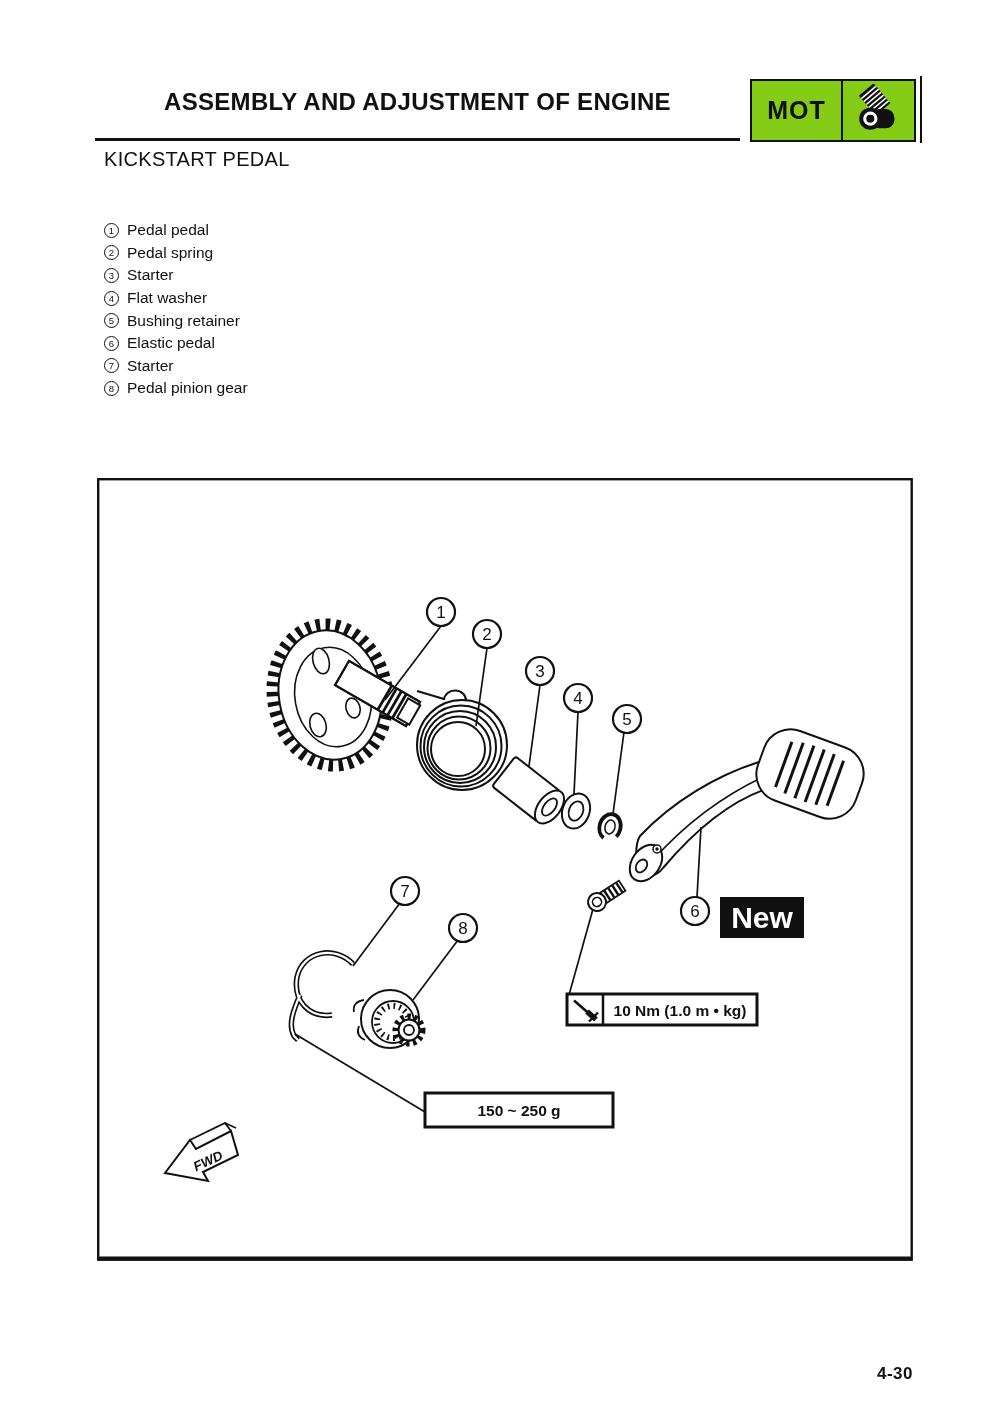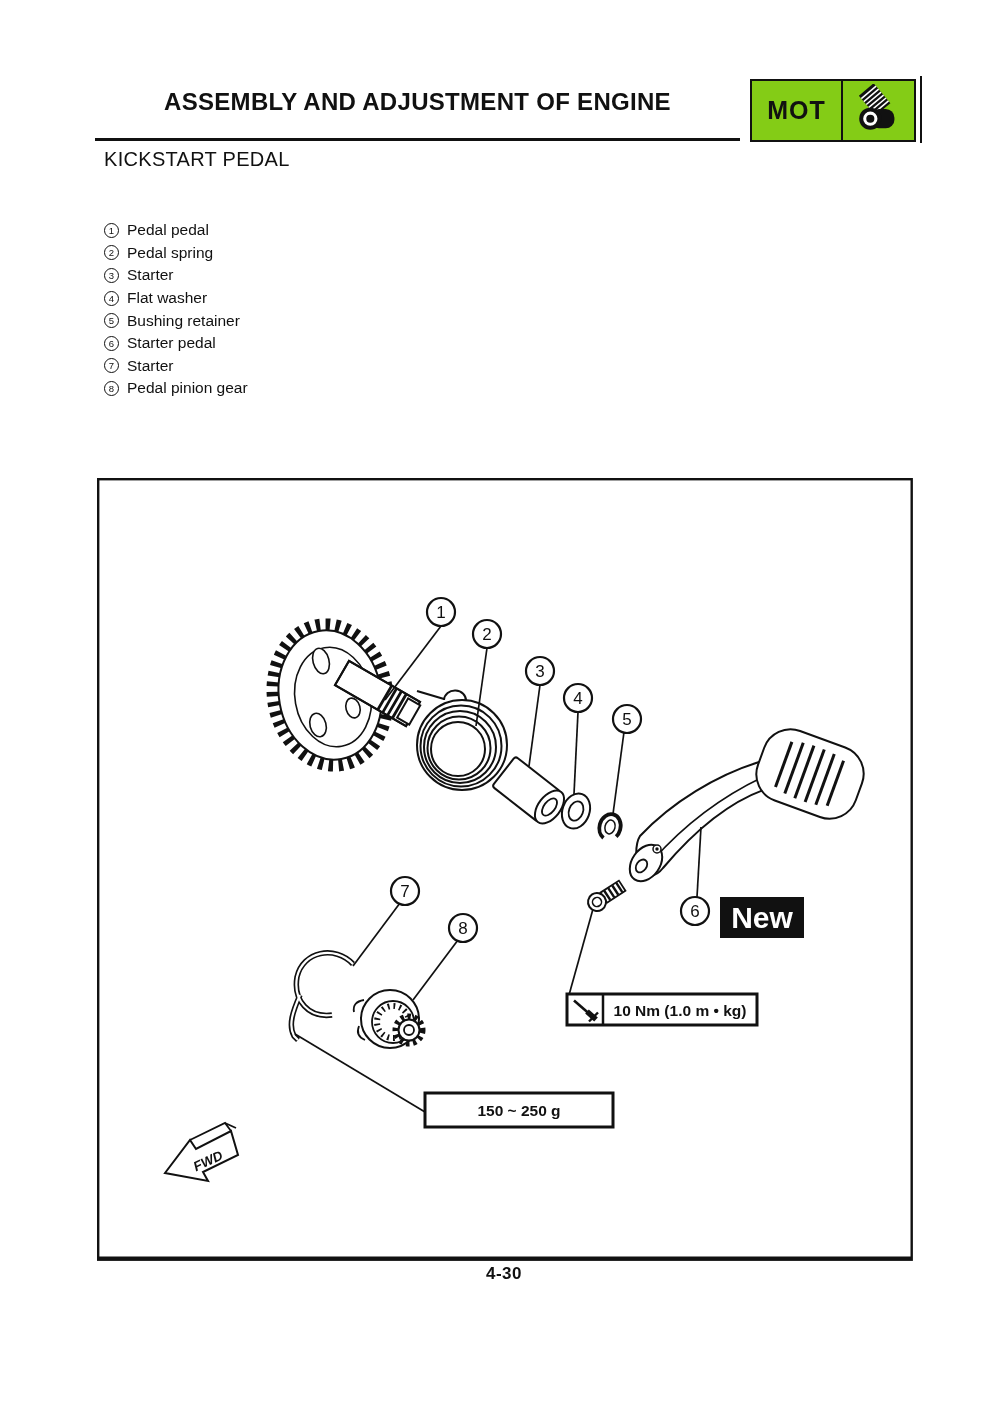--- a/index.html
+++ b/index.html
@@ -13,21 +13,21 @@
   .icon-cell{flex:1;display:flex;align-items:center;justify-content:center;}
   .badge-edge{left:920px;top:76px;width:2px;height:67px;background:#111;}
   .section-title{left:104px;top:148px;font-size:20px;font-weight:normal;letter-spacing:.3px;}
   
   .parts-list{left:104px;top:219px;list-style:none;margin:0;padding:0;}
   .parts-list li{display:flex;align-items:center;height:22.6px;font-size:15.5px;}
   .cnum{display:inline-flex;align-items:center;justify-content:center;width:15px;height:15px;border:1.3px solid #111;border-radius:50%;font-size:9.5px;margin-right:8px;flex:0 0 auto;box-sizing:border-box;}
   
   .diagram{left:97px;top:478px;}
   svg text{font-family:"Liberation Sans",sans-serif;}
-  .page-number{left:95px;top:1264px;width:818px;text-align:center;font-size:17px;font-weight:bold;letter-spacing:.5px;}
+  .page-number{left:95px;top:1364px;width:818px;text-align:right;font-size:17px;font-weight:bold;letter-spacing:.5px;}
 </style>
 </head>
 <body>
 
 <div class="abs doc-title">ASSEMBLY AND ADJUSTMENT OF ENGINE</div>
 <div class="abs title-rule"></div>
 <div class="abs mot-badge">
   <div class="mot-cell">MOT</div>
   <div class="icon-cell">
     <svg width="70" height="54" viewBox="0 0 70 56">
@@ -67,21 +67,21 @@
   <li>
       <span class="cnum">4</span>
       <span>Flat washer</span>
     </li>
   <li>
       <span class="cnum">5</span>
       <span>Bushing retainer</span>
     </li>
   <li>
       <span class="cnum">6</span>
-      <span>Starter pedal</span>
+      <span>Elastic pedal</span>
     </li>
   <li>
       <span class="cnum">7</span>
       <span>Starter</span>
     </li>
   <li>
       <span class="cnum">8</span>
       <span>Pedal pinion gear</span>
     </li>
 </ul>

